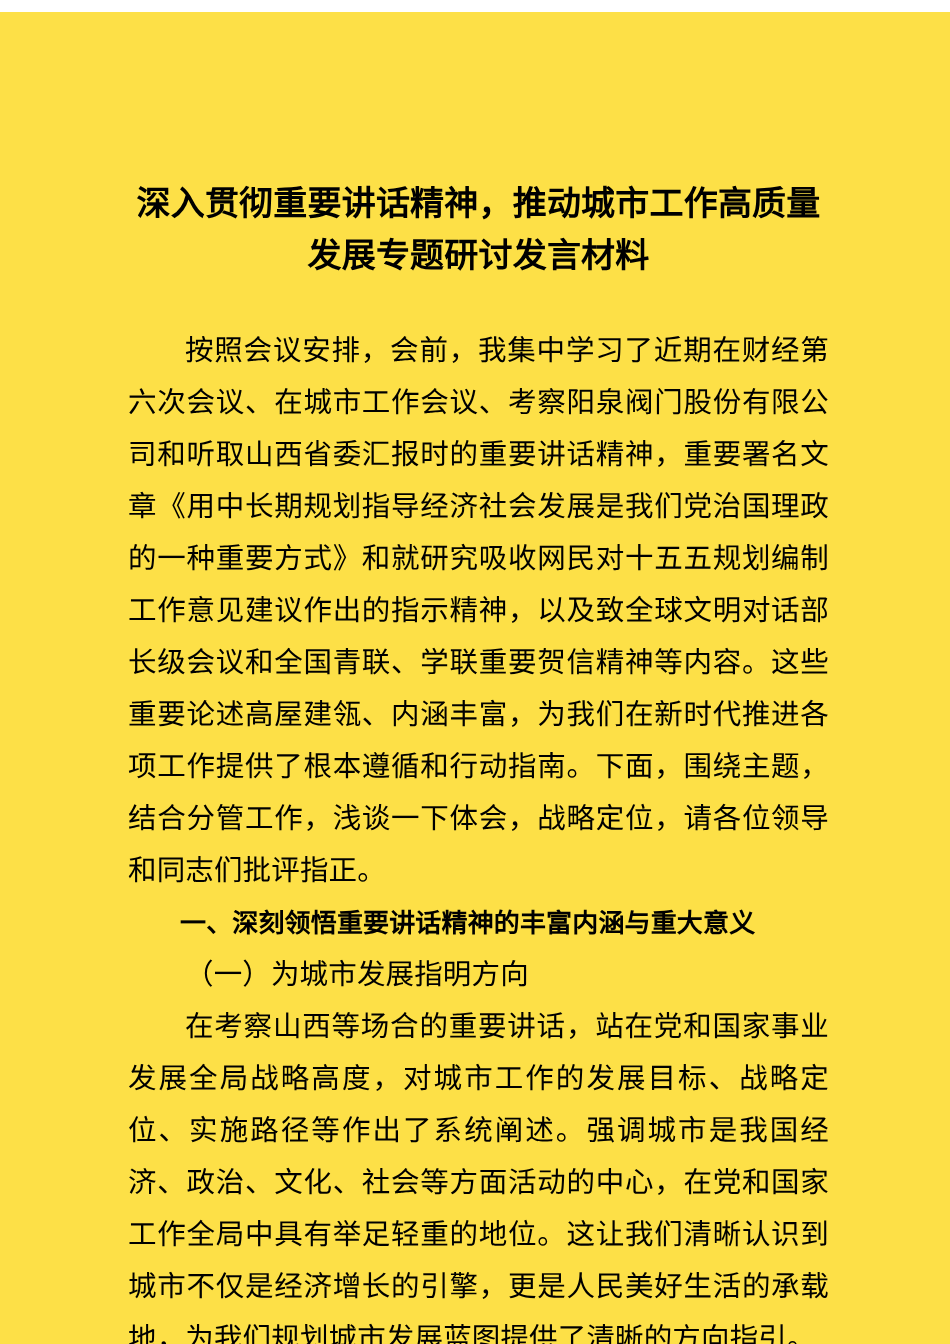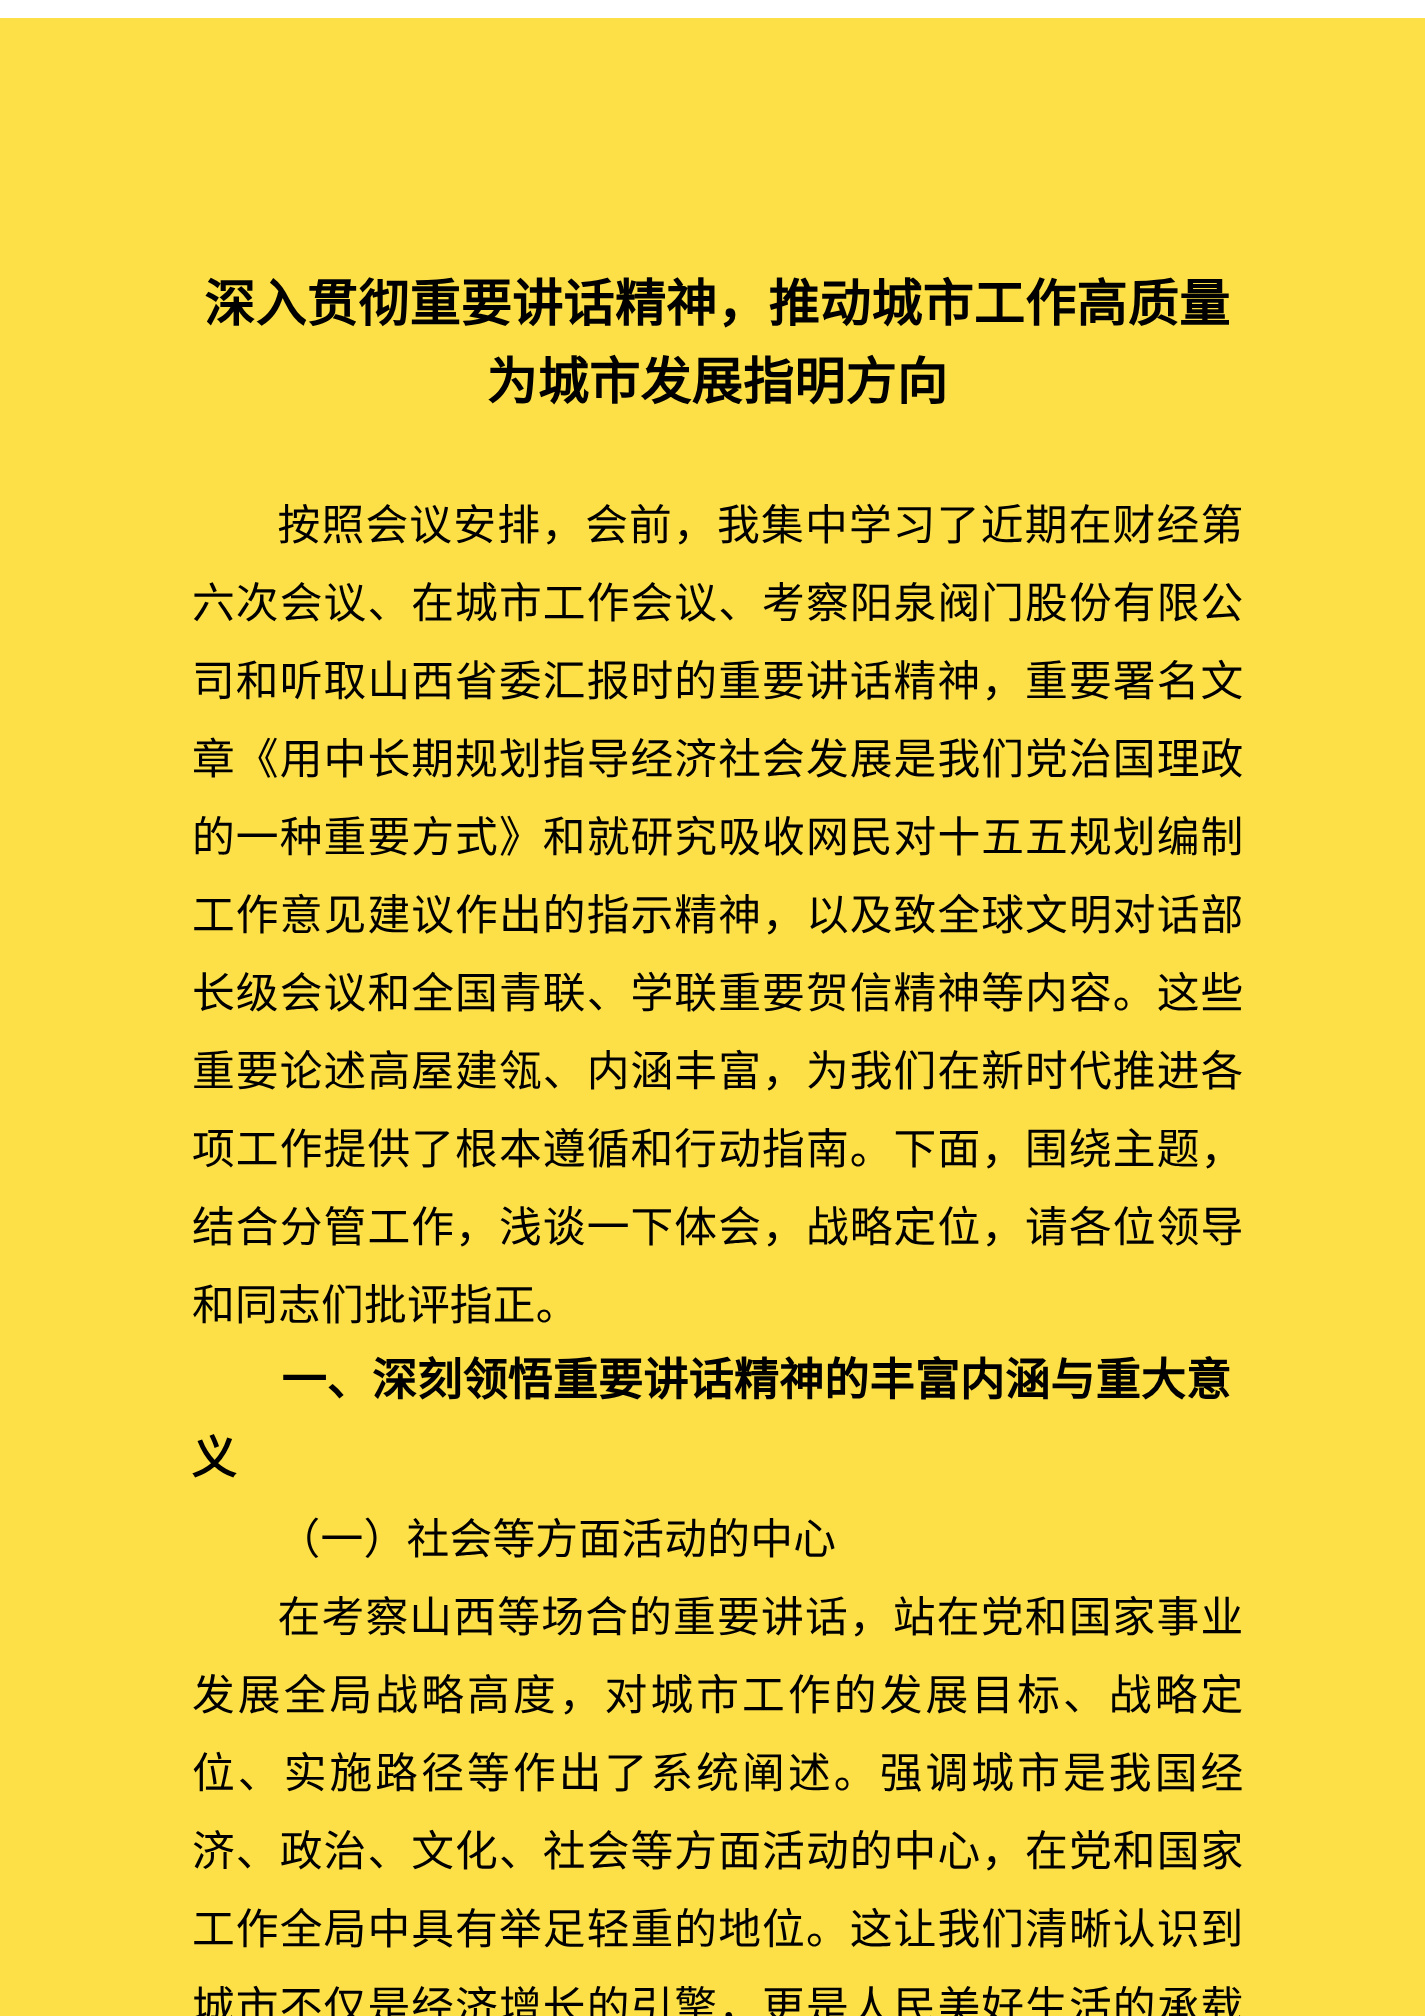--- a/index.html
+++ b/index.html
@@ -56,23 +56,23 @@
   }
 
   
   .gap-after-title {
     height: 44px;
   }
 
   
   .heading-1 {
     margin: 0;
-    font-family: Liberation Mono, monospace;
+    font-family: Liberation Sans, sans-serif;
     font-weight: bold;
-    font-size: 30px;
+    font-size: 26px;
     line-height: 52px;
     color: #000000;
     text-indent: 2em;
     letter-spacing: 0.15px;
   }
 
   
   .heading-2 {
     margin: 0;
     font-family: "DejaVu Serif", "Liberation Serif", serif;
@@ -85,27 +85,27 @@
   }
 </style>
 </head>
 <body>
 
 <div id="page">
   <div id="content">
 
     <h1 class="doc-title">
       <span>深入贯彻重要讲话精神，推动城市工作高质量</span><br>
-      <span>为城市发展指明方向</span>
+      <span>发展专题研讨发言材料</span>
     </h1>
 
     <div class="gap-after-title"></div>
 
     <p class="body-para">按照会议安排，会前，我集中学习了近期在财经第六次会议、在城市工作会议、考察阳泉阀门股份有限公司和听取山西省委汇报时的重要讲话精神，重要署名文章《用中长期规划指导经济社会发展是我们党治国理政的一种重要方式》和就研究吸收网民对十五五规划编制工作意见建议作出的指示精神，以及致全球文明对话部长级会议和全国青联、学联重要贺信精神等内容。这些重要论述高屋建瓴、内涵丰富，为我们在新时代推进各项工作提供了根本遵循和行动指南。下面，围绕主题，结合分管工作，浅谈一下体会，战略定位，请各位领导和同志们批评指正。</p>
 
     <h2 class="heading-1">一、深刻领悟重要讲话精神的丰富内涵与重大意义</h2>
 
-    <h3 class="heading-2">（一）社会等方面活动的中心</h3>
+    <h3 class="heading-2">（一）为城市发展指明方向</h3>
 
     <p class="body-para">在考察山西等场合的重要讲话，站在党和国家事业发展全局战略高度，对城市工作的发展目标、战略定位、实施路径等作出了系统阐述。强调城市是我国经济、政治、文化、社会等方面活动的中心，在党和国家工作全局中具有举足轻重的地位。这让我们清晰认识到城市不仅是经济增长的引擎，更是人民美好生活的承载地，为我们规划城市发展蓝图提供了清晰的方向指引。</p>
 
   </div>
 </div>
 
 </body></html>

